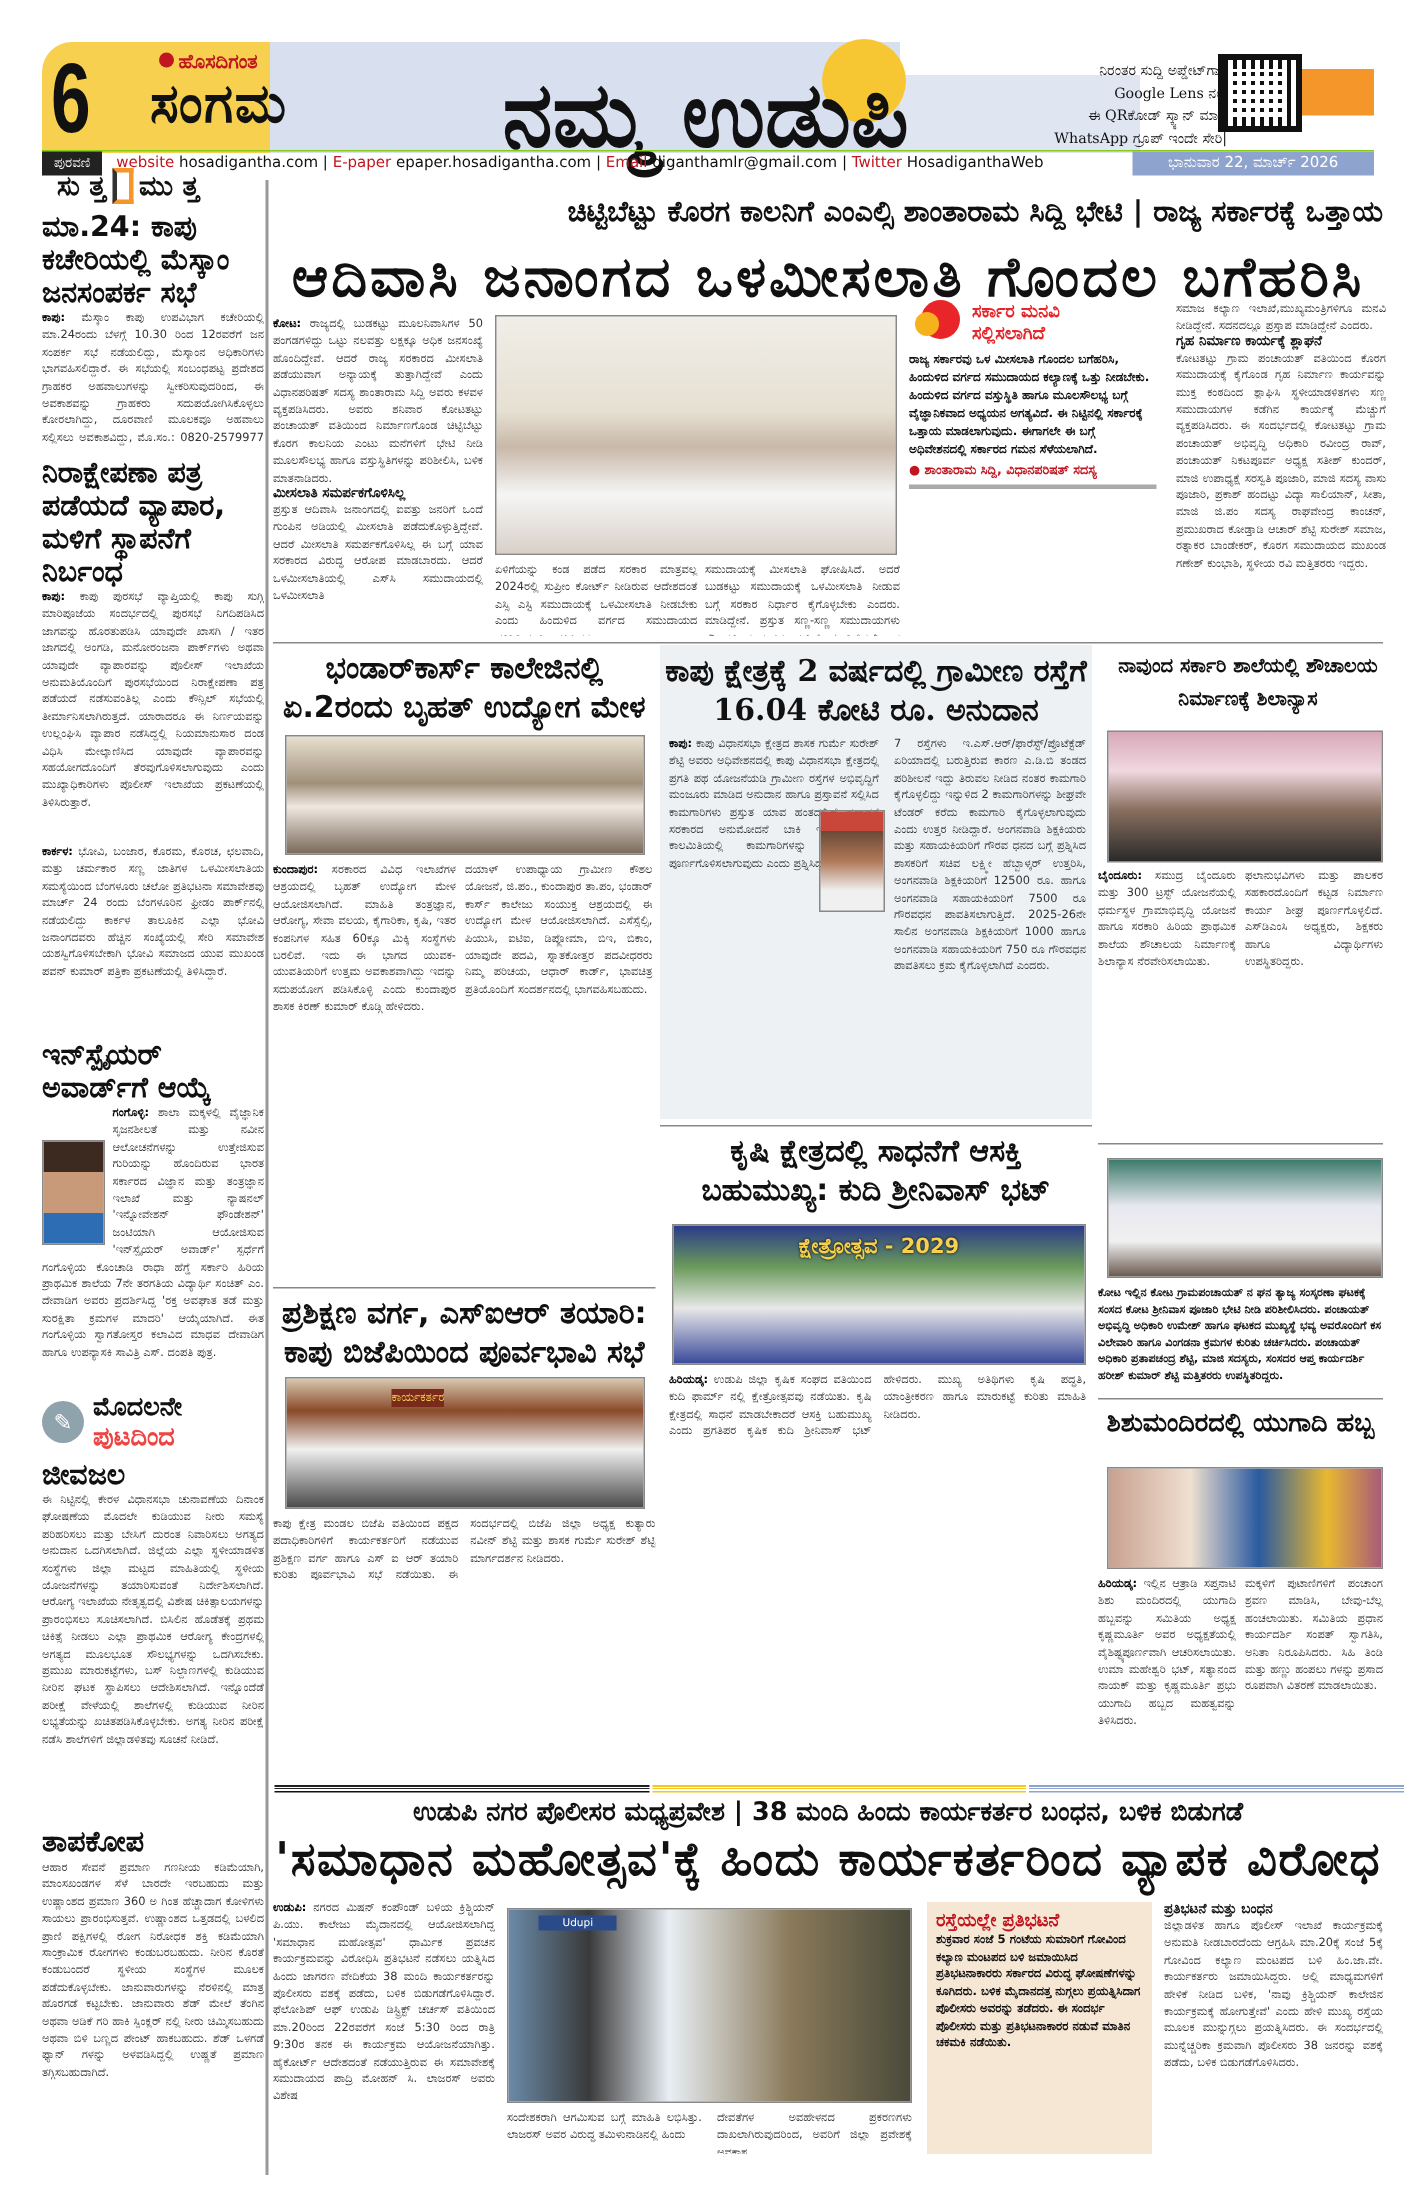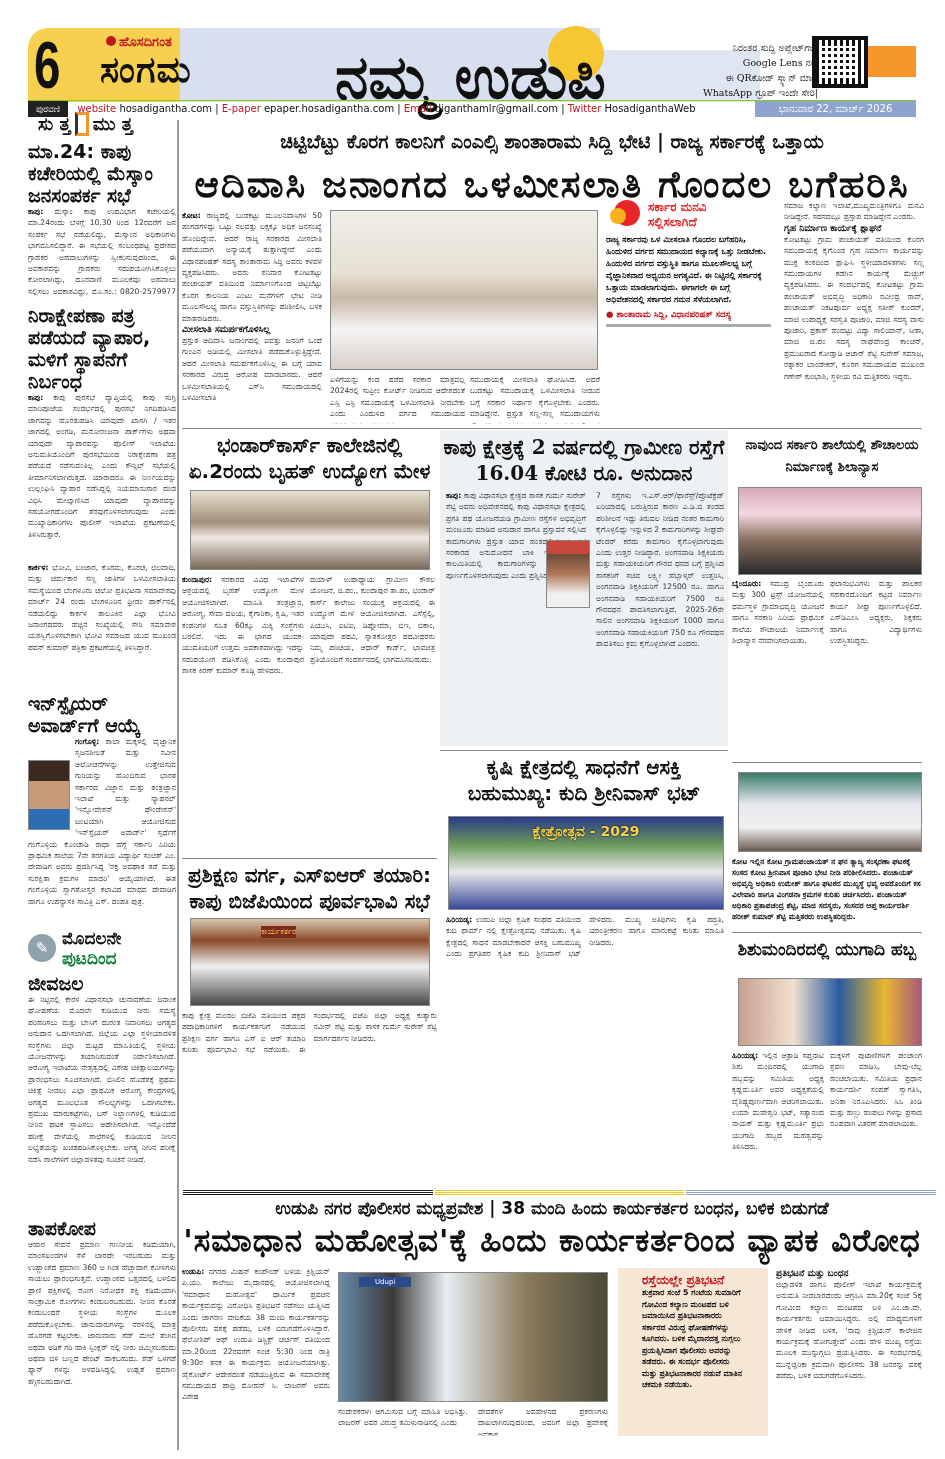--- a/index.html
+++ b/index.html
@@ -24,21 +24,21 @@
 .date{left:755px;top:101px;width:161px;height:16px;background:#8ea3cd;color:#fff;font-size:10px;text-align:center;line-height:16px}
 .vrule{background:#999}
 .col-left{left:28px;top:112px;width:148px}
 .txt{font-size:7.6px;line-height:11.4px;color:#333;text-align:justify}
 .txt b{color:#000}
 .head1{font-size:19px;font-weight:900;line-height:22px}
 .sec-logo{font-size:18px;font-weight:bold;display:flex;align-items:center;gap:4px;margin-left:10px}
 .door{width:14px;height:24px;border:3px solid #f5962a;border-left-color:#333}
 .photo{background:linear-gradient(135deg,#8a7a68,#c7b8a5 40%,#e8d8c8 60%,#6f8a9b);border:1px solid #888}
 .headline-big{left:182px;top:163px;width:740px;text-align:center;font-size:37px;font-weight:900;letter-spacing:2px;line-height:44px}
-.kicker{left:182px;top:128px;width:740px;text-align:center;font-size:19px;font-weight:900;line-height:26px}
+.kicker{left:182px;top:128px;width:740px;text-align:right;font-size:19px;font-weight:900;line-height:26px}
 .box-grey{background:#eef1f4}
 .quote-mark{width:26px;height:26px;border-radius:50%;background:#e8262a;position:relative}
 .quote-mark:before{content:"";position:absolute;left:-4px;top:8px;width:16px;height:16px;border-radius:50%;background:#f6b21a}
 .sh{font-weight:900;text-align:center;line-height:26px;font-size:20px}
 .hr{background:#888;height:1px}
 .tripbar{left:182px;top:1190px;width:755px;height:5px;display:flex}
 .tripbar div{flex:1;margin:0 1px}
 .callout{background:#f6e6d4}
 .callout h4{color:#c0161f;font-size:12px}
 .pencil{width:28px;height:28px;border-radius:50%;background:#8fa3ad;color:#fff;font-size:15px;text-align:center;line-height:28px}
@@ -87,21 +87,21 @@
   <p class="txt" style="height:126px;overflow:hidden"><b>ಕಾರ್ಕಳ:</b> <span>ಭೋವಿ, ಬಂಜಾರ, ಕೊರಮ, ಕೊರಚ, ಛಲವಾದಿ, ಮತ್ತು ಚರ್ಮಕಾರ ಸಣ್ಣ ಜಾತಿಗಳ ಒಳಮೀಸಲಾತಿಯ ಸಮಸ್ಯೆಯಿಂದ ಬೆಂಗಳೂರು ಚಲೋ ಪ್ರತಿಭಟನಾ ಸಮಾವೇಶವು ಮಾರ್ಚ್ 24 ರಂದು ಬೆಂಗಳೂರಿನ ಫ್ರೀಡಂ ಪಾರ್ಕ್‌ನಲ್ಲಿ ನಡೆಯಲಿದ್ದು ಕಾರ್ಕಳ ತಾಲೂಕಿನ ಎಲ್ಲಾ ಭೋವಿ ಜನಾಂಗದವರು ಹೆಚ್ಚಿನ ಸಂಖ್ಯೆಯಲ್ಲಿ ಸೇರಿ ಸಮಾವೇಶ ಯಶಸ್ವಿಗೊಳಿಸಬೇಕಾಗಿ ಭೋವಿ ಸಮಾಜದ ಯುವ ಮುಖಂಡ ಪವನ್ ಕುಮಾರ್ ಪತ್ರಿಕಾ ಪ್ರಕಟಣೆಯಲ್ಲಿ ತಿಳಿಸಿದ್ದಾರೆ.</span></p>
   <div class="head1" style="margin-top:4px">ಇನ್‌ಸ್ಪೈಯರ್ ಅವಾರ್ಡ್‌ಗೆ ಆಯ್ಕೆ</div>
   <div style="position:relative;height:182px;overflow:hidden">
     <div class="photo" style="float:left;width:42px;height:70px;margin:24px 5px 2px 0;background:linear-gradient(#3c2a20 30%,#c99a7a 30%,#c99a7a 70%,#2d6db3 70%)"></div>
     <p class="txt"><b>ಗಂಗೊಳ್ಳಿ:</b> <span>ಶಾಲಾ ಮಕ್ಕಳಲ್ಲಿ ವೈಜ್ಞಾನಿಕ ಸೃಜನಶೀಲತೆ ಮತ್ತು ನವೀನ ಆಲೋಚನೆಗಳನ್ನು ಉತ್ತೇಜಿಸುವ ಗುರಿಯನ್ನು ಹೊಂದಿರುವ ಭಾರತ ಸರ್ಕಾರದ ವಿಜ್ಞಾನ ಮತ್ತು ತಂತ್ರಜ್ಞಾನ ಇಲಾಖೆ ಮತ್ತು ನ್ಯಾಷನಲ್ 'ಇನ್ನೋವೇಶನ್ ಫೌಂಡೇಶನ್' ಜಂಟಿಯಾಗಿ ಆಯೋಜಿಸುವ 'ಇನ್‌ಸ್ಪೈಯರ್ ಅವಾರ್ಡ್' ಸ್ಪರ್ಧೆಗೆ ಗಂಗೊಳ್ಳಿಯ ಕೊಂಚಾಡಿ ರಾಧಾ ಹೆಗ್ಡೆ ಸರ್ಕಾರಿ ಹಿರಿಯ ಪ್ರಾಥಮಿಕ ಶಾಲೆಯ 7ನೇ ತರಗತಿಯ ವಿದ್ಯಾರ್ಥಿ ಸಂಚಿತ್ ಎಂ. ದೇವಾಡಿಗ ಅವರು ಪ್ರದರ್ಶಿಸಿದ್ದ 'ರಕ್ತ ಅವಘಾತ ತಡೆ ಮತ್ತು ಸುರಕ್ಷಿತಾ ಕ್ರಮಗಳ ಮಾದರಿ' ಆಯ್ಕೆಯಾಗಿದೆ. ಈತ ಗಂಗೊಳ್ಳಿಯ ಸ್ವಾಗತೋಸ್ತರ ಕಲಾವಿದ ಮಾಧವ ದೇವಾಡಿಗ ಹಾಗೂ ಉಪನ್ಯಾಸಕಿ ಸಾವಿತ್ರಿ ಎಸ್. ದಂಪತಿ ಪುತ್ರ.</span></p>
   </div>
   <div style="display:flex;align-items:center;gap:6px;margin:10px 0 4px">
     <div class="pencil">✎</div>
     <div>
       <div style="font-size:17px;font-weight:900">ಮೊದಲನೇ</div>
-      <div style="font-size:17px;font-weight:900;color:#15803d">ಪುಟದಿಂದ</div>
+      <div style="font-size:17px;font-weight:900;color:#ef4444">ಪುಟದಿಂದ</div>
     </div>
   </div>
   <div class="head1">ಜೀವಜಲ</div>
   <p class="txt" style="height:205px;overflow:hidden">ಈ ನಿಟ್ಟಿನಲ್ಲಿ ಕೇರಳ ವಿಧಾನಸಭಾ ಚುನಾವಣೆಯ ದಿನಾಂಕ ಘೋಷಣೆಯ ಮೊದಲೇ ಕುಡಿಯುವ ನೀರು ಸಮಸ್ಯೆ ಪರಿಹರಿಸಲು ಮತ್ತು ಬೇಸಿಗೆ ದುರಂತ ನಿವಾರಿಸಲು ಅಗತ್ಯದ ಅನುದಾನ ಒದಗಿಸಲಾಗಿದೆ. ಜಿಲ್ಲೆಯ ಎಲ್ಲಾ ಸ್ಥಳೀಯಾಡಳಿತ ಸಂಸ್ಥೆಗಳು ಜಿಲ್ಲಾ ಮಟ್ಟದ ಮಾಹಿತಿಯಲ್ಲಿ ಸ್ಥಳೀಯ ಯೋಜನೆಗಳನ್ನು ತಯಾರಿಸುವಂತೆ ನಿರ್ದೇಶಿಸಲಾಗಿದೆ. ಆರೋಗ್ಯ ಇಲಾಖೆಯ ನೇತೃತ್ವದಲ್ಲಿ ವಿಶೇಷ ಚಿಕಿತ್ಸಾಲಯಗಳನ್ನು ಪ್ರಾರಂಭಿಸಲು ಸೂಚಿಸಲಾಗಿದೆ. ಬಿಸಿಲಿನ ಹೊಡೆತಕ್ಕೆ ಪ್ರಥಮ ಚಿಕಿತ್ಸೆ ನೀಡಲು ಎಲ್ಲಾ ಪ್ರಾಥಮಿಕ ಆರೋಗ್ಯ ಕೇಂದ್ರಗಳಲ್ಲಿ ಅಗತ್ಯದ ಮೂಲಭೂತ ಸೌಲಭ್ಯಗಳನ್ನು ಒದಗಿಸಬೇಕು. ಪ್ರಮುಖ ಮಾರುಕಟ್ಟೆಗಳು, ಬಸ್ ನಿಲ್ದಾಣಗಳಲ್ಲಿ ಕುಡಿಯುವ ನೀರಿನ ಘಟಕ ಸ್ಥಾಪಿಸಲು ಆದೇಶಿಸಲಾಗಿದೆ. ಇನ್ನೊಂದೆಡೆ ಪರೀಕ್ಷೆ ವೇಳೆಯಲ್ಲಿ ಶಾಲೆಗಳಲ್ಲಿ ಕುಡಿಯುವ ನೀರಿನ ಲಭ್ಯತೆಯನ್ನು ಖಚಿತಪಡಿಸಿಕೊಳ್ಳಬೇಕು. ಅಗತ್ಯ ನೀರಿನ ಪರೀಕ್ಷೆ ನಡೆಸಿ ಶಾಲೆಗಳಿಗೆ ಜಿಲ್ಲಾಡಳಿತವು ಸೂಚನೆ ನೀಡಿದೆ.</p>
   <div class="head1" style="margin-top:18px">ತಾಪಕೋಪ</div>
   <p class="txt" style="height:160px;overflow:hidden">ಆಹಾರ ಸೇವನೆ ಪ್ರಮಾಣ ಗಣನೀಯ ಕಡಿಮೆಯಾಗಿ, ಮಾಂಸಖಂಡಗಳ ಸೆಳೆ ಬಾರದೇ ಇರಬಹುದು ಮತ್ತು ಉಷ್ಣಾಂಶದ ಪ್ರಮಾಣ 360 ಅ ಗಿಂತ ಹೆಚ್ಚಾದಾಗ ಕೋಳಿಗಳು ಸಾಯಲು ಪ್ರಾರಂಭಿಸುತ್ತವೆ. ಉಷ್ಣಾಂಶದ ಒತ್ತಡದಲ್ಲಿ ಬಳಲಿದ ಪ್ರಾಣಿ ಪಕ್ಷಿಗಳಲ್ಲಿ ರೋಗ ನಿರೋಧಕ ಶಕ್ತಿ ಕಡಿಮೆಯಾಗಿ ಸಾಂಕ್ರಾಮಿಕ ರೋಗಗಳು ಕಂಡುಬರಬಹುದು. ನೀರಿನ ಕೊರತೆ ಕಂಡುಬಂದರೆ ಸ್ಥಳೀಯ ಸಂಸ್ಥೆಗಳ ಮೂಲಕ ಪಡೆದುಕೊಳ್ಳಬೇಕು. ಜಾನುವಾರುಗಳನ್ನು ನೆರಳಿನಲ್ಲಿ ಮಾತ್ರ ಹೊರಗಡೆ ಕಟ್ಟಬೇಕು. ಜಾನುವಾರು ಶೆಡ್ ಮೇಲೆ ತೆಂಗಿನ ಅಥವಾ ಅಡಿಕೆ ಗರಿ ಹಾಕಿ ಸ್ಪಿಂಕ್ಲರ್ ನಲ್ಲಿ ನೀರು ಚಿಮ್ಮಿಸಬಹುದು ಅಥವಾ ಬಿಳಿ ಬಣ್ಣದ ಪೇಂಟ್ ಹಾಕಬಹುದು. ಶೆಡ್ ಒಳಗಡೆ ಫ್ಯಾನ್ ಗಳನ್ನು ಅಳವಡಿಸಿದ್ದಲ್ಲಿ ಉಷ್ಣತೆ ಪ್ರಮಾಣ ತಗ್ಗಿಸಬಹುದಾಗಿದೆ.</p>
 </div>
 
 <div class="abs kicker">ಚಿಟ್ಟಿಬೆಟ್ಟು ಕೊರಗ ಕಾಲನಿಗೆ ಎಂಎಲ್ಸಿ ಶಾಂತಾರಾಮ ಸಿದ್ದಿ ಭೇಟಿ | ರಾಜ್ಯ ಸರ್ಕಾರಕ್ಕೆ ಒತ್ತಾಯ</div>
 <div class="abs headline-big">ಆದಿವಾಸಿ ಜನಾಂಗದ ಒಳಮೀಸಲಾತಿ ಗೊಂದಲ ಬಗೆಹರಿಸಿ</div>
@@ -210,20 +210,20 @@
 <div class="abs photo" style="left:338px;top:1272px;width:270px;height:130px;background:linear-gradient(90deg,#6a8aa8 0,#3a3a3a 20%,#e8eef4 40%,#8a7a5a 70%,#4a4a3a 100%)">
   <span style="position:absolute;left:20px;top:4px;background:#2a4a8a;color:#fff;font-size:7px;padding:1px 16px">Udupi</span>
 </div>
 <div class="abs" style="left:338px;top:1406px;width:130px;height:30px;overflow:hidden">
     <p class="txt">ಸಂದೇಶಕರಾಗಿ ಆಗಮಿಸುವ ಬಗ್ಗೆ ಮಾಹಿತಿ ಲಭಿಸಿತ್ತು. ಲಾಜರಸ್ ಅವರ ವಿರುದ್ಧ ತಮಿಳುನಾಡಿನಲ್ಲಿ ಹಿಂದು</p>
   </div>
 <div class="abs" style="left:478px;top:1406px;width:130px;height:30px;overflow:hidden">
     <p class="txt">ದೇವತೆಗಳ ಅವಹೇಳನದ ಪ್ರಕರಣಗಳು ದಾಖಲಾಗಿರುವುದರಿಂದ, ಅವರಿಗೆ ಜಿಲ್ಲಾ ಪ್ರವೇಶಕ್ಕೆ ಅವಕಾಶ</p>
   </div>
 
-<div class="abs callout" style="left:618px;top:1268px;width:150px;height:168px;padding:5px 24px;overflow:hidden">
+<div class="abs callout" style="left:618px;top:1268px;width:150px;height:168px;padding:5px 6px;overflow:hidden">
   <h4>ರಸ್ತೆಯಲ್ಲೇ ಪ್ರತಿಭಟನೆ</h4>
   <p style="font-size:7.8px;line-height:11.5px;font-weight:bold">ಶುಕ್ರವಾರ ಸಂಜೆ 5 ಗಂಟೆಯ ಸುಮಾರಿಗೆ ಗೋವಿಂದ ಕಲ್ಯಾಣ ಮಂಟಪದ ಬಳಿ ಜಮಾಯಿಸಿದ ಪ್ರತಿಭಟನಾಕಾರರು ಸರ್ಕಾರದ ವಿರುದ್ಧ ಘೋಷಣೆಗಳನ್ನು ಕೂಗಿದರು. ಬಳಿಕ ಮೈದಾನದತ್ತ ನುಗ್ಗಲು ಪ್ರಯತ್ನಿಸಿದಾಗ ಪೊಲೀಸರು ಅವರನ್ನು ತಡೆದರು. ಈ ಸಂದರ್ಭ ಪೊಲೀಸರು ಮತ್ತು ಪ್ರತಿಭಟನಾಕಾರರ ನಡುವೆ ಮಾತಿನ ಚಕಮಕಿ ನಡೆಯಿತು.</p>
 </div>
 <div class="abs" style="left:776px;top:1268px;width:146px;height:168px;overflow:hidden">
   <div style="font-size:9px;font-weight:900">ಪ್ರತಿಭಟನೆ ಮತ್ತು ಬಂಧನ</div>
   <p class="txt">ಜಿಲ್ಲಾಡಳಿತ ಹಾಗೂ ಪೊಲೀಸ್ ಇಲಾಖೆ ಕಾರ್ಯಕ್ರಮಕ್ಕೆ ಅನುಮತಿ ನೀಡಬಾರದೆಂದು ಆಗ್ರಹಿಸಿ ಮಾ.20ಕ್ಕೆ ಸಂಜೆ 5ಕ್ಕೆ ಗೋವಿಂದ ಕಲ್ಯಾಣ ಮಂಟಪದ ಬಳಿ ಹಿಂ.ಜಾ.ವೇ. ಕಾರ್ಯಕರ್ತರು ಜಮಾಯಿಸಿದ್ದರು. ಅಲ್ಲಿ ಮಾಧ್ಯಮಗಳಿಗೆ ಹೇಳಿಕೆ ನೀಡಿದ ಬಳಿಕ, 'ನಾವು ಕ್ರಿಶ್ಚಿಯನ್ ಕಾಲೇಜಿನ ಕಾರ್ಯಕ್ರಮಕ್ಕೆ ಹೋಗುತ್ತೇವೆ' ಎಂದು ಹೇಳಿ ಮುಖ್ಯ ರಸ್ತೆಯ ಮೂಲಕ ಮುನ್ನುಗ್ಗಲು ಪ್ರಯತ್ನಿಸಿದರು. ಈ ಸಂದರ್ಭದಲ್ಲಿ ಮುನ್ನೆಚ್ಚರಿಕಾ ಕ್ರಮವಾಗಿ ಪೊಲೀಸರು 38 ಜನರನ್ನು ವಶಕ್ಕೆ ಪಡೆದು, ಬಳಿಕ ಬಿಡುಗಡೆಗೊಳಿಸಿದರು.</p>
 </div>
 
 </body></html>

